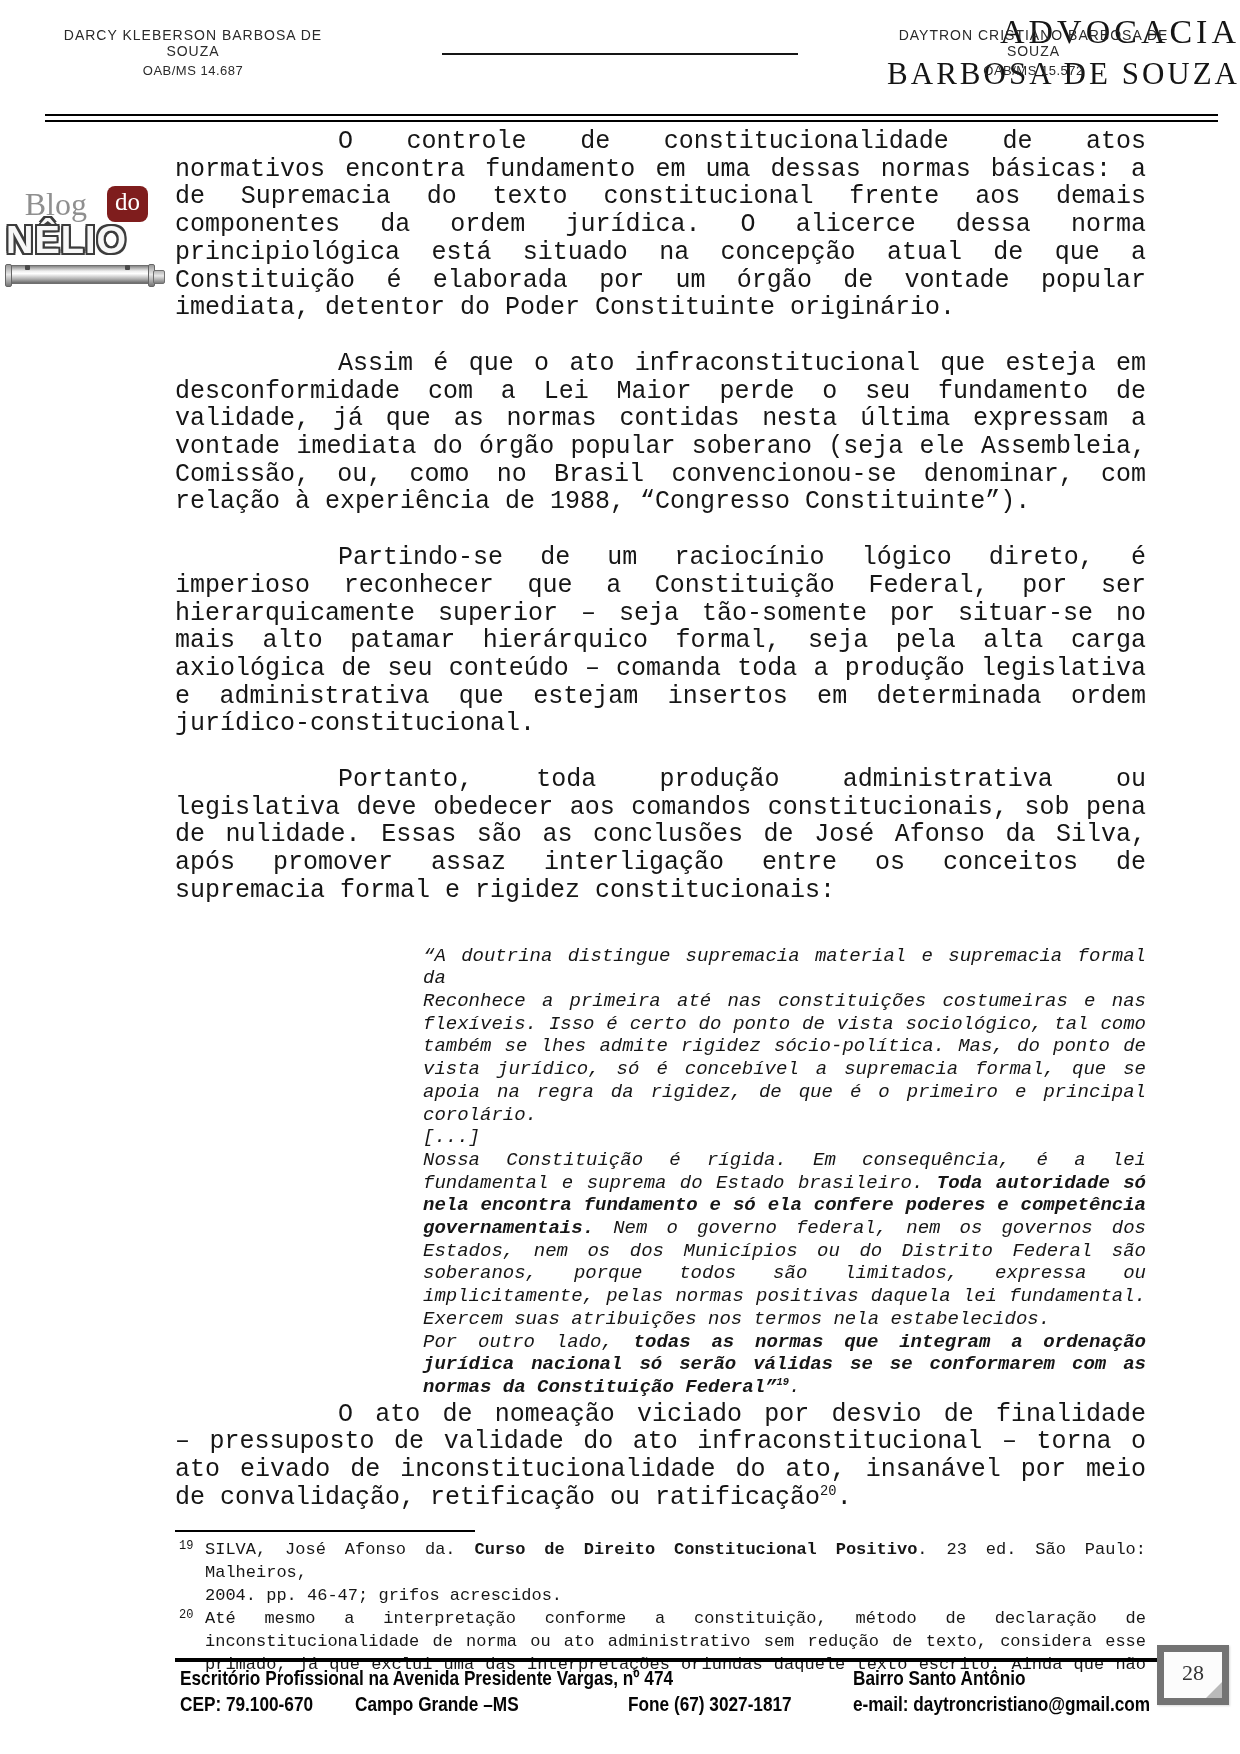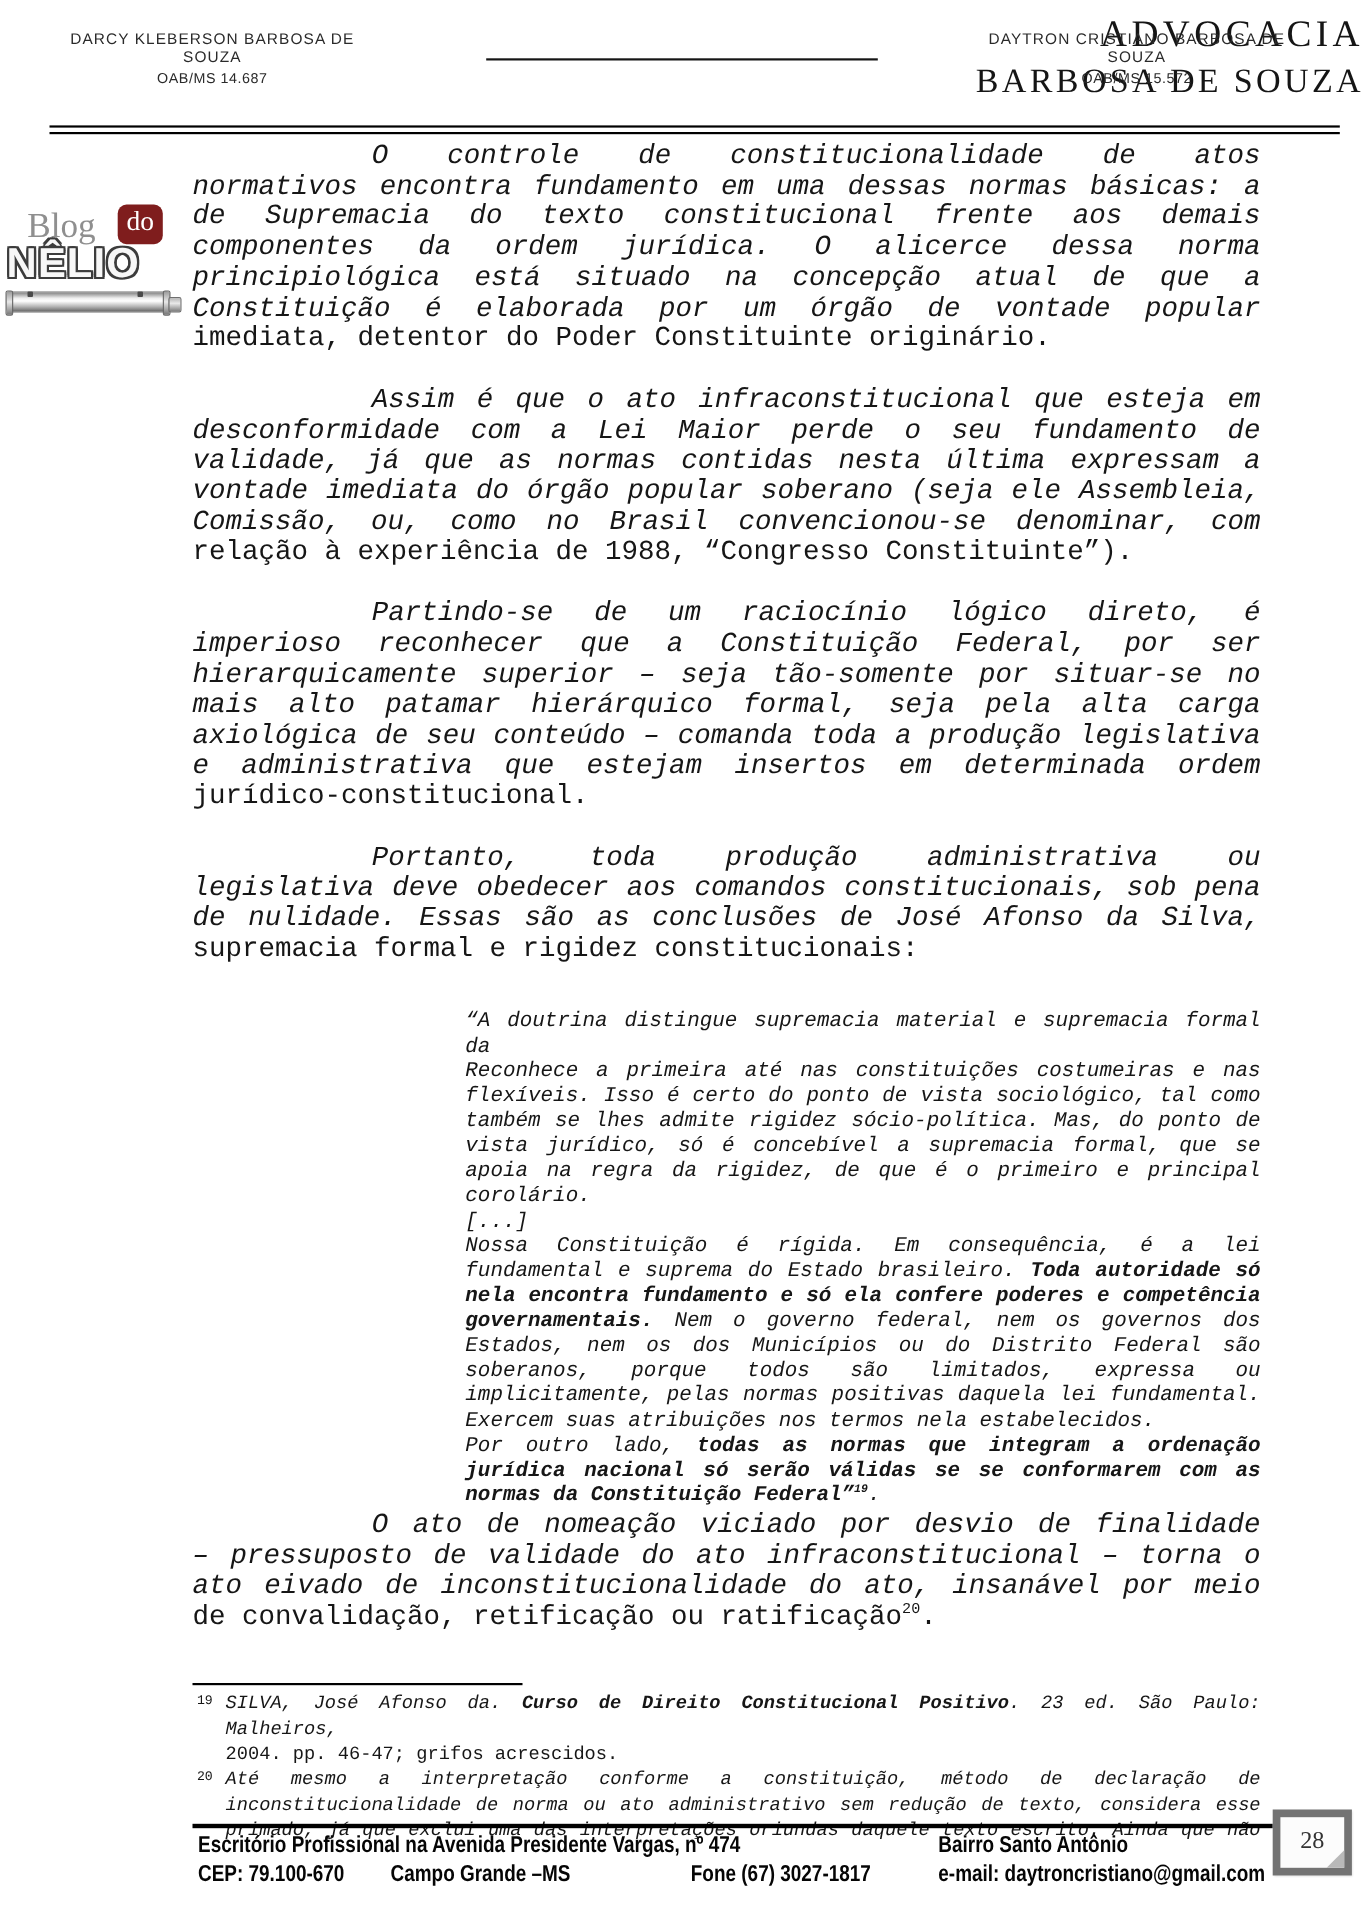--- a/index.html
+++ b/index.html
@@ -35,21 +35,21 @@
   .logo-roller .cap{position:absolute;top:-2px;width:5px;height:21px;background:linear-gradient(180deg,#9a9a9a,#e8e8e8 45%,#777);border:1px solid #666;border-radius:2px;}
   .cap.l{left:-2px;} .cap.r{right:-2px;}
   .logo-roller .nub{position:absolute;right:-12px;top:4px;width:10px;height:12px;background:linear-gradient(180deg,#b5b5b5,#e9e9e9 40%,#7d7d7d);border:1px solid #6f6f6f;border-radius:2px;}
   .logo-roller .dot{position:absolute;top:-1px;width:5px;height:5px;background:#4a4a4a;border-radius:1px;}
   .dot.d1{left:18px;} .dot.d2{left:118px;}
 
   
   .doc{position:absolute;left:175px;top:128px;width:971px;font-size:25px;line-height:27.7px;}
   .par{margin:0 0 28px 0;}
   .tl{text-align:left;white-space:nowrap;}
-  .tl.j{white-space:normal;text-align:justify;text-align-last:justify;font-style:italic;}
+  .tl.j{white-space:normal;text-align:justify;text-align-last:justify;}
   .tl.ind{padding-left:163px;}
   .b{font-weight:bold;}
   sup{font-size:55%;line-height:0;vertical-align:super;}
 
   .quote{margin:40px 0 2px 248px;width:723px;font-size:19px;line-height:22.7px;font-style:italic;}
   .closing{margin:0;}
 
   
   .fnsep{position:absolute;left:175px;top:1530px;width:300px;border:0;border-top:2px solid #000;margin:0;}
   .footnotes{position:absolute;left:175px;top:1538px;width:971px;font-size:17px;line-height:23px;}
@@ -133,20 +133,21 @@
         <div class="tl j"><span>hierarquicamente superior – seja tão-somente por situar-se no</span></div>
         <div class="tl j"><span>mais alto patamar hierárquico formal, seja pela alta carga</span></div>
         <div class="tl j"><span>axiológica de seu conteúdo – comanda toda a produção legislativa</span></div>
         <div class="tl j"><span>e administrativa que estejam insertos em determinada ordem</span></div>
         <div class="tl"><span>jurídico-constitucional.</span></div>
       </div>
     <div class="par">
         <div class="tl j ind"><span>Portanto, toda produção administrativa ou</span></div>
         <div class="tl j"><span>legislativa deve obedecer aos comandos constitucionais, sob pena</span></div>
         <div class="tl j"><span>de nulidade. Essas são as conclusões de José Afonso da Silva,</span></div>
+        <div class="tl j"><span>após promover assaz interligação entre os conceitos de</span></div>
         <div class="tl"><span>supremacia formal e rigidez constitucionais:</span></div>
       </div>
     <div class="quote">
         <div class="tl j"><span>“A doutrina distingue supremacia material e supremacia formal da</span></div>
         <div class="tl j"><span>Reconhece a primeira até nas constituições costumeiras e nas</span></div>
         <div class="tl j"><span>flexíveis. Isso é certo do ponto de vista sociológico, tal como</span></div>
         <div class="tl j"><span>também se lhes admite rigidez sócio-política. Mas, do ponto de</span></div>
         <div class="tl j"><span>vista jurídico, só é concebível a supremacia formal, que se</span></div>
         <div class="tl j"><span>apoia na regra da rigidez, de que é o primeiro e principal</span></div>
         <div class="tl"><span>corolário.</span></div>

